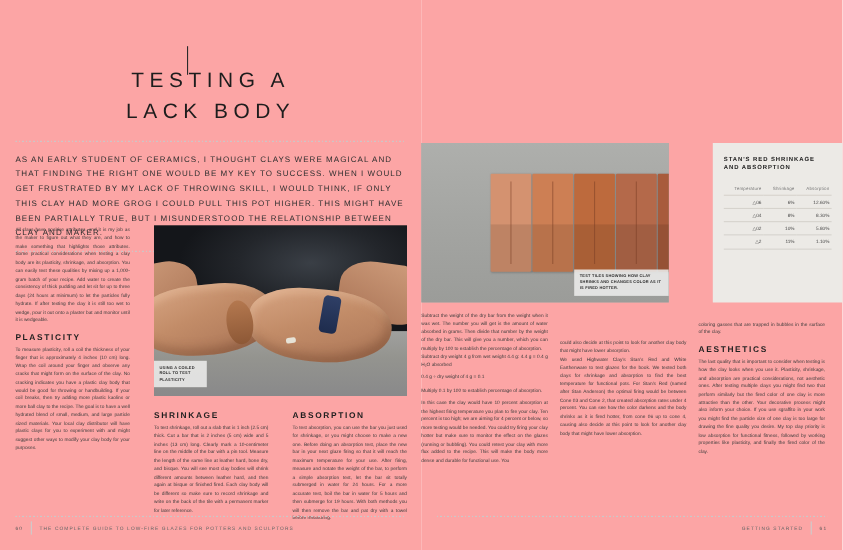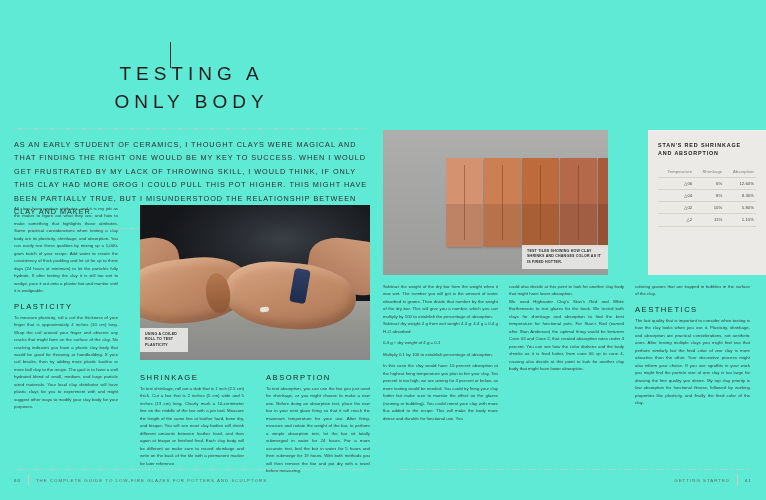--- a/index.html
+++ b/index.html
@@ -12,21 +12,21 @@
   }
   .spread {
     position: relative;
     width: 766px; height: 500px;
     background: #ffffff;
     display: flex;
   }
   .page {
     position: relative;
     height: 500px;
-    background: #5eead4;
+    background: #fca5a5;
   }
   .page-left  { width: 383px; padding: 0 14px 0 14px; }
   .page-right { width: 383px; padding: 0 14px 0 12px; }
 
   
   .title-rule {
     position: absolute;
     left: 170px; top: 42px;
     width: 1px; height: 26px;
     background: #2a2a2a;
@@ -73,21 +73,21 @@
     color: #3b3b3b;
     text-align: justify;
     hyphens: auto;
   }
   .subhead {
     font-size: 7.6px;
     letter-spacing: 1.5px;
     color: #1f1f1f;
     margin: 7px 0 3px 0;
     text-transform: uppercase;
-    font-weight: 400;
+    font-weight: 700;
   }
 
   
   .photo-hands {
     position: absolute;
     left: 140px; top: 205px;
     width: 230px; height: 155px;
     overflow: hidden;
     background: #16181c;
   }
@@ -232,20 +232,21 @@
     border-bottom: 1px solid #d6d3cd;
   }
   table.data tr:last-child td { border-bottom: 1px solid #d6d3cd; }
 
   .right-cols {
     position: absolute;
     left: 383px; top: 283px;
     width: 369px;
     display: flex;
     gap: 11px;
+    align-items: center;
   }
   .rcol { width: 115px; }
   .formula { margin: 0 0 4px 0; }
 
   .caption-tiles {
     position: absolute;
     right: 0px; bottom: 6px;
     width: 86px;
   }
 </style>
@@ -253,21 +254,21 @@
 <body>
 
 <div class="spread">
 
   <div class="page page-left">
 
     <div class="title-rule"></div>
 
     <div class="chapter-title">
       <span>TESTING A</span>
-      <span class="line2">ONLY BODY</span>
+      <span class="line2">LACK BODY</span>
     </div>
 
     <div class="intro-wrap">
       <div class="dot-rule"></div>
       <div class="intro-text">AS AN EARLY STUDENT OF CERAMICS, I THOUGHT CLAYS WERE MAGICAL AND THAT FINDING THE RIGHT ONE WOULD BE MY KEY TO SUCCESS. WHEN I WOULD GET FRUSTRATED BY MY LACK OF THROWING SKILL, I WOULD THINK, IF ONLY THIS CLAY HAD MORE GROG I COULD PULL THIS POT HIGHER. THIS MIGHT HAVE BEEN PARTIALLY TRUE, BUT I MISUNDERSTOOD THE RELATIONSHIP BETWEEN CLAY AND MAKER.</div>
       <div class="dot-rule intro-rule-bottom"></div>
     </div>
 
     <div class="left-body">
       <div class="col-text">All clays have positive attributes, and it is my job as the maker to figure out what they are, and how to make something that highlights those attributes. Some practical considerations when testing a clay body are its plasticity, shrinkage, and absorption. You can easily test these qualities by mixing up a 1,000-gram batch of your recipe. Add water to create the consistency of thick pudding and let sit for up to three days (24 hours at minimum) to let the particles fully hydrate. If after testing the clay it is still too wet to wedge, pour it out onto a plaster bat and monitor until it is wedgeable.</div>

